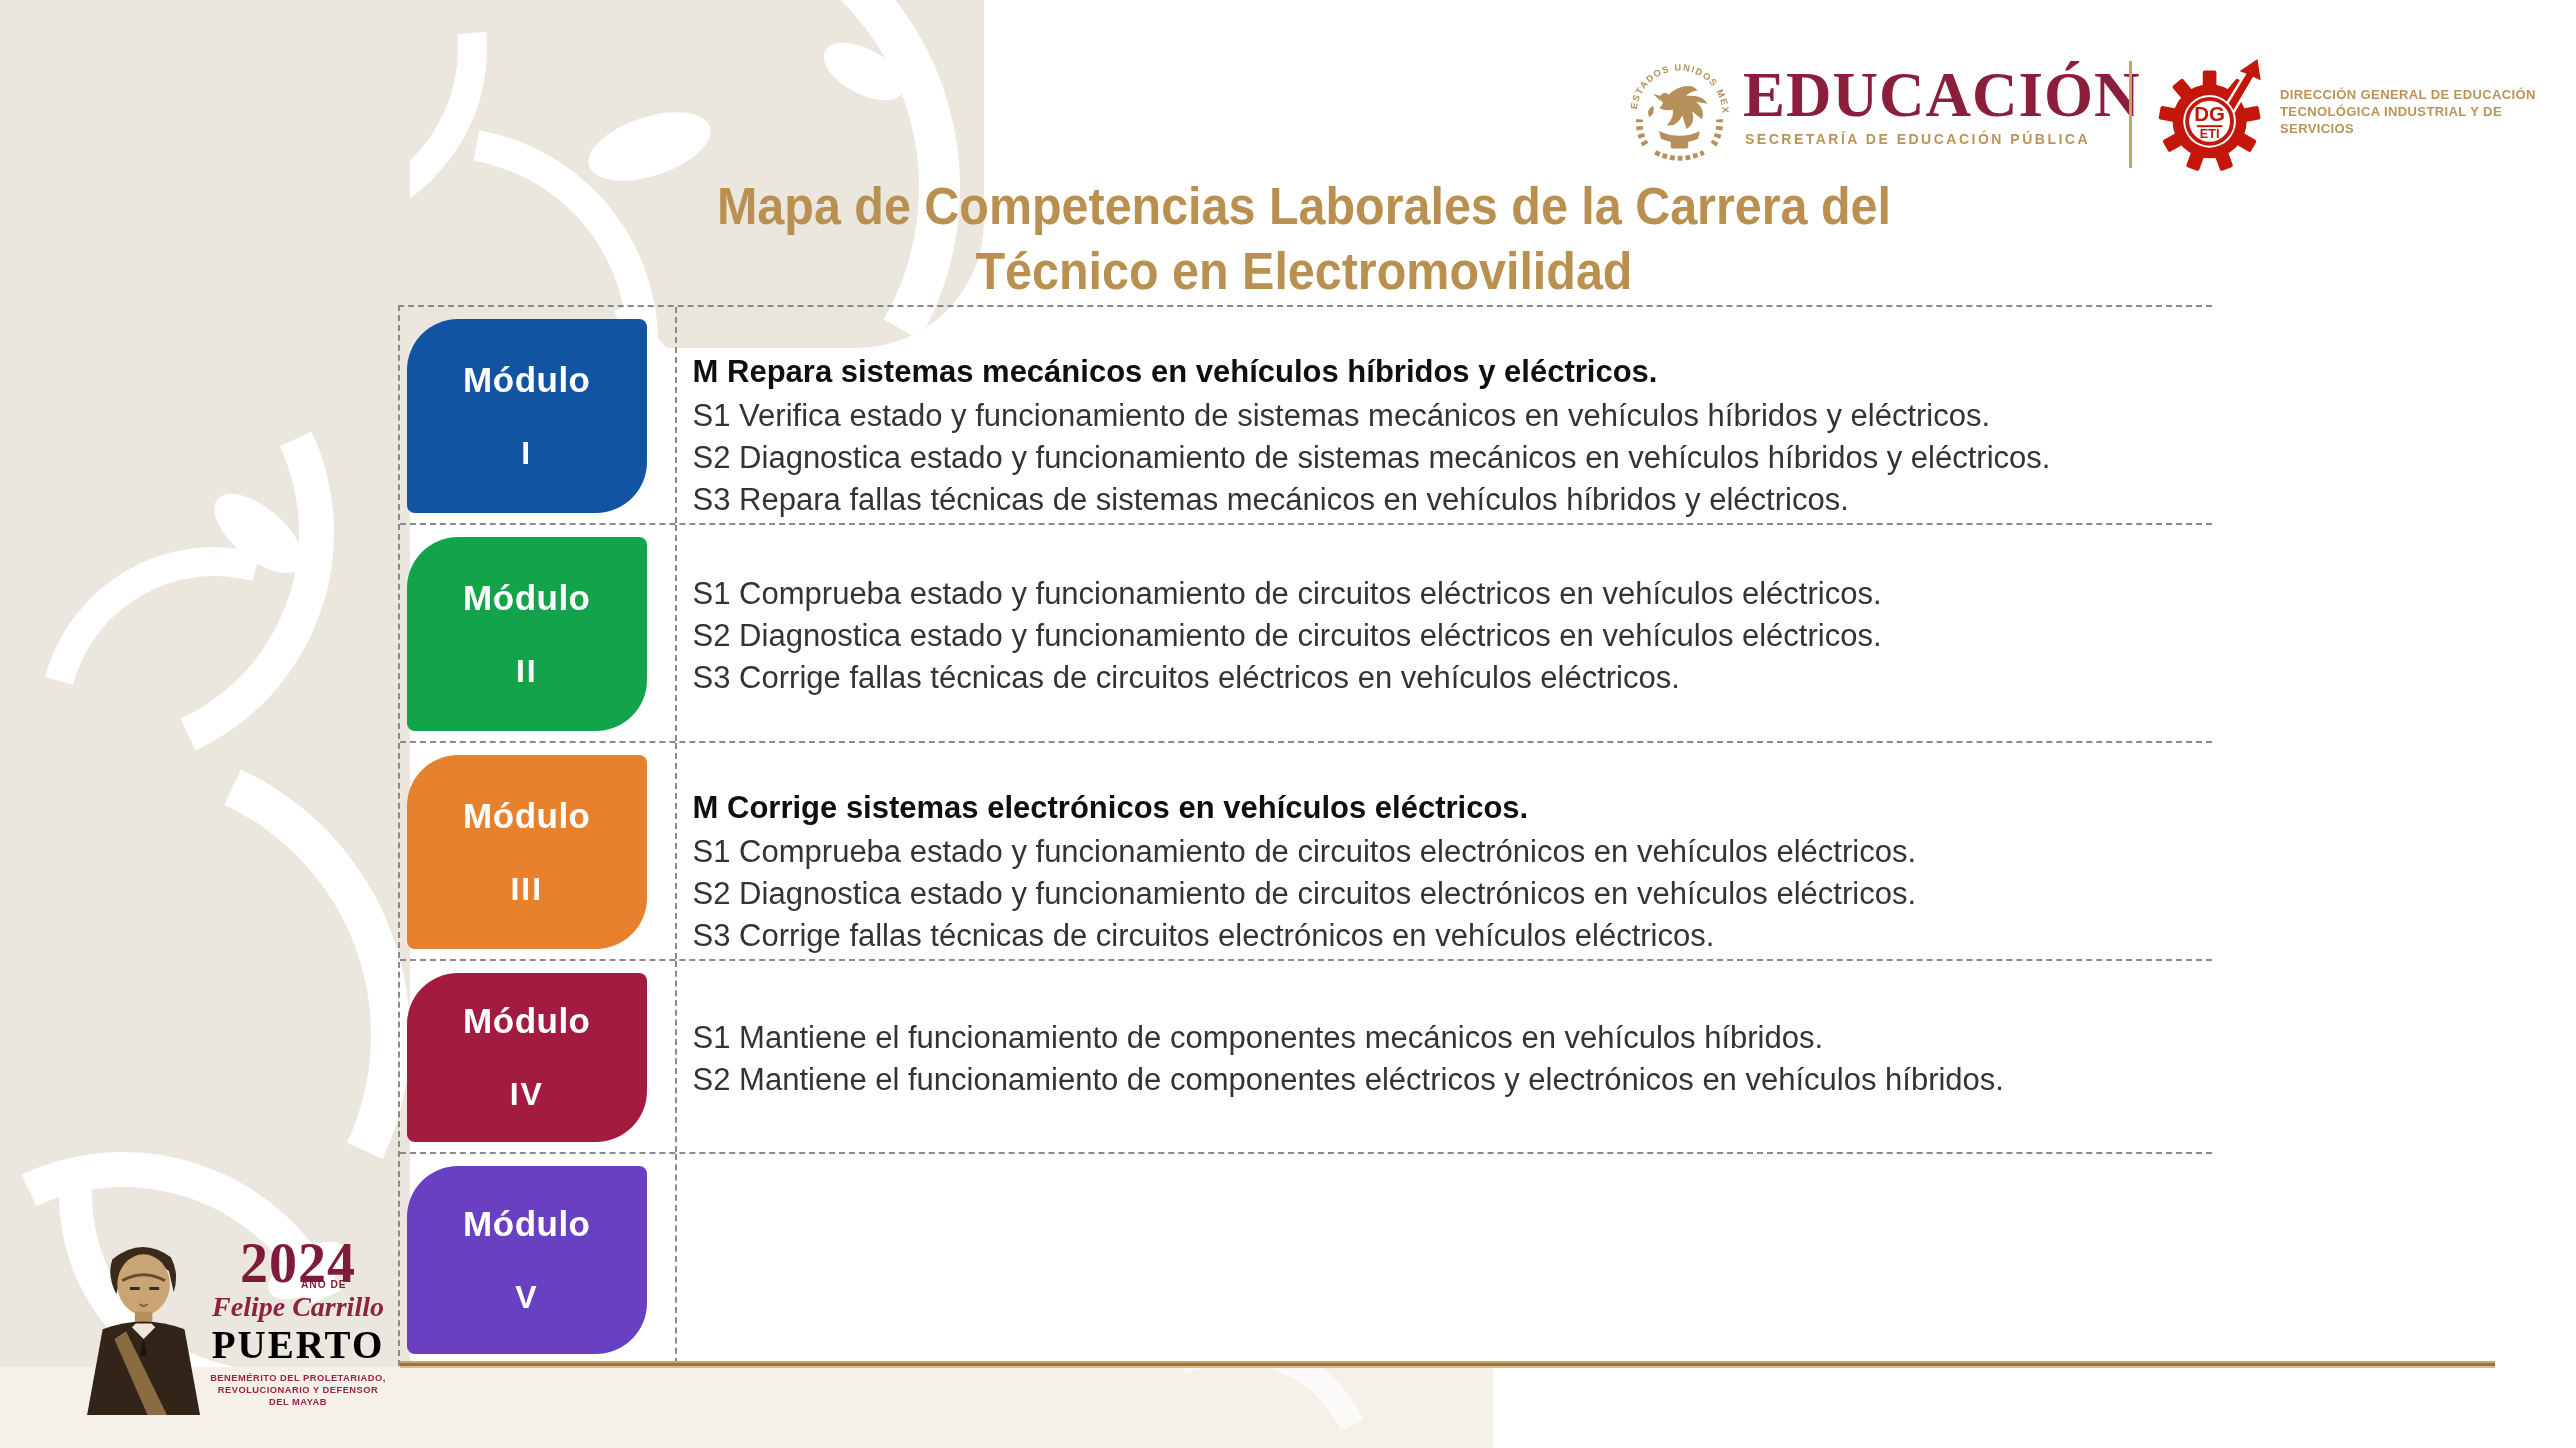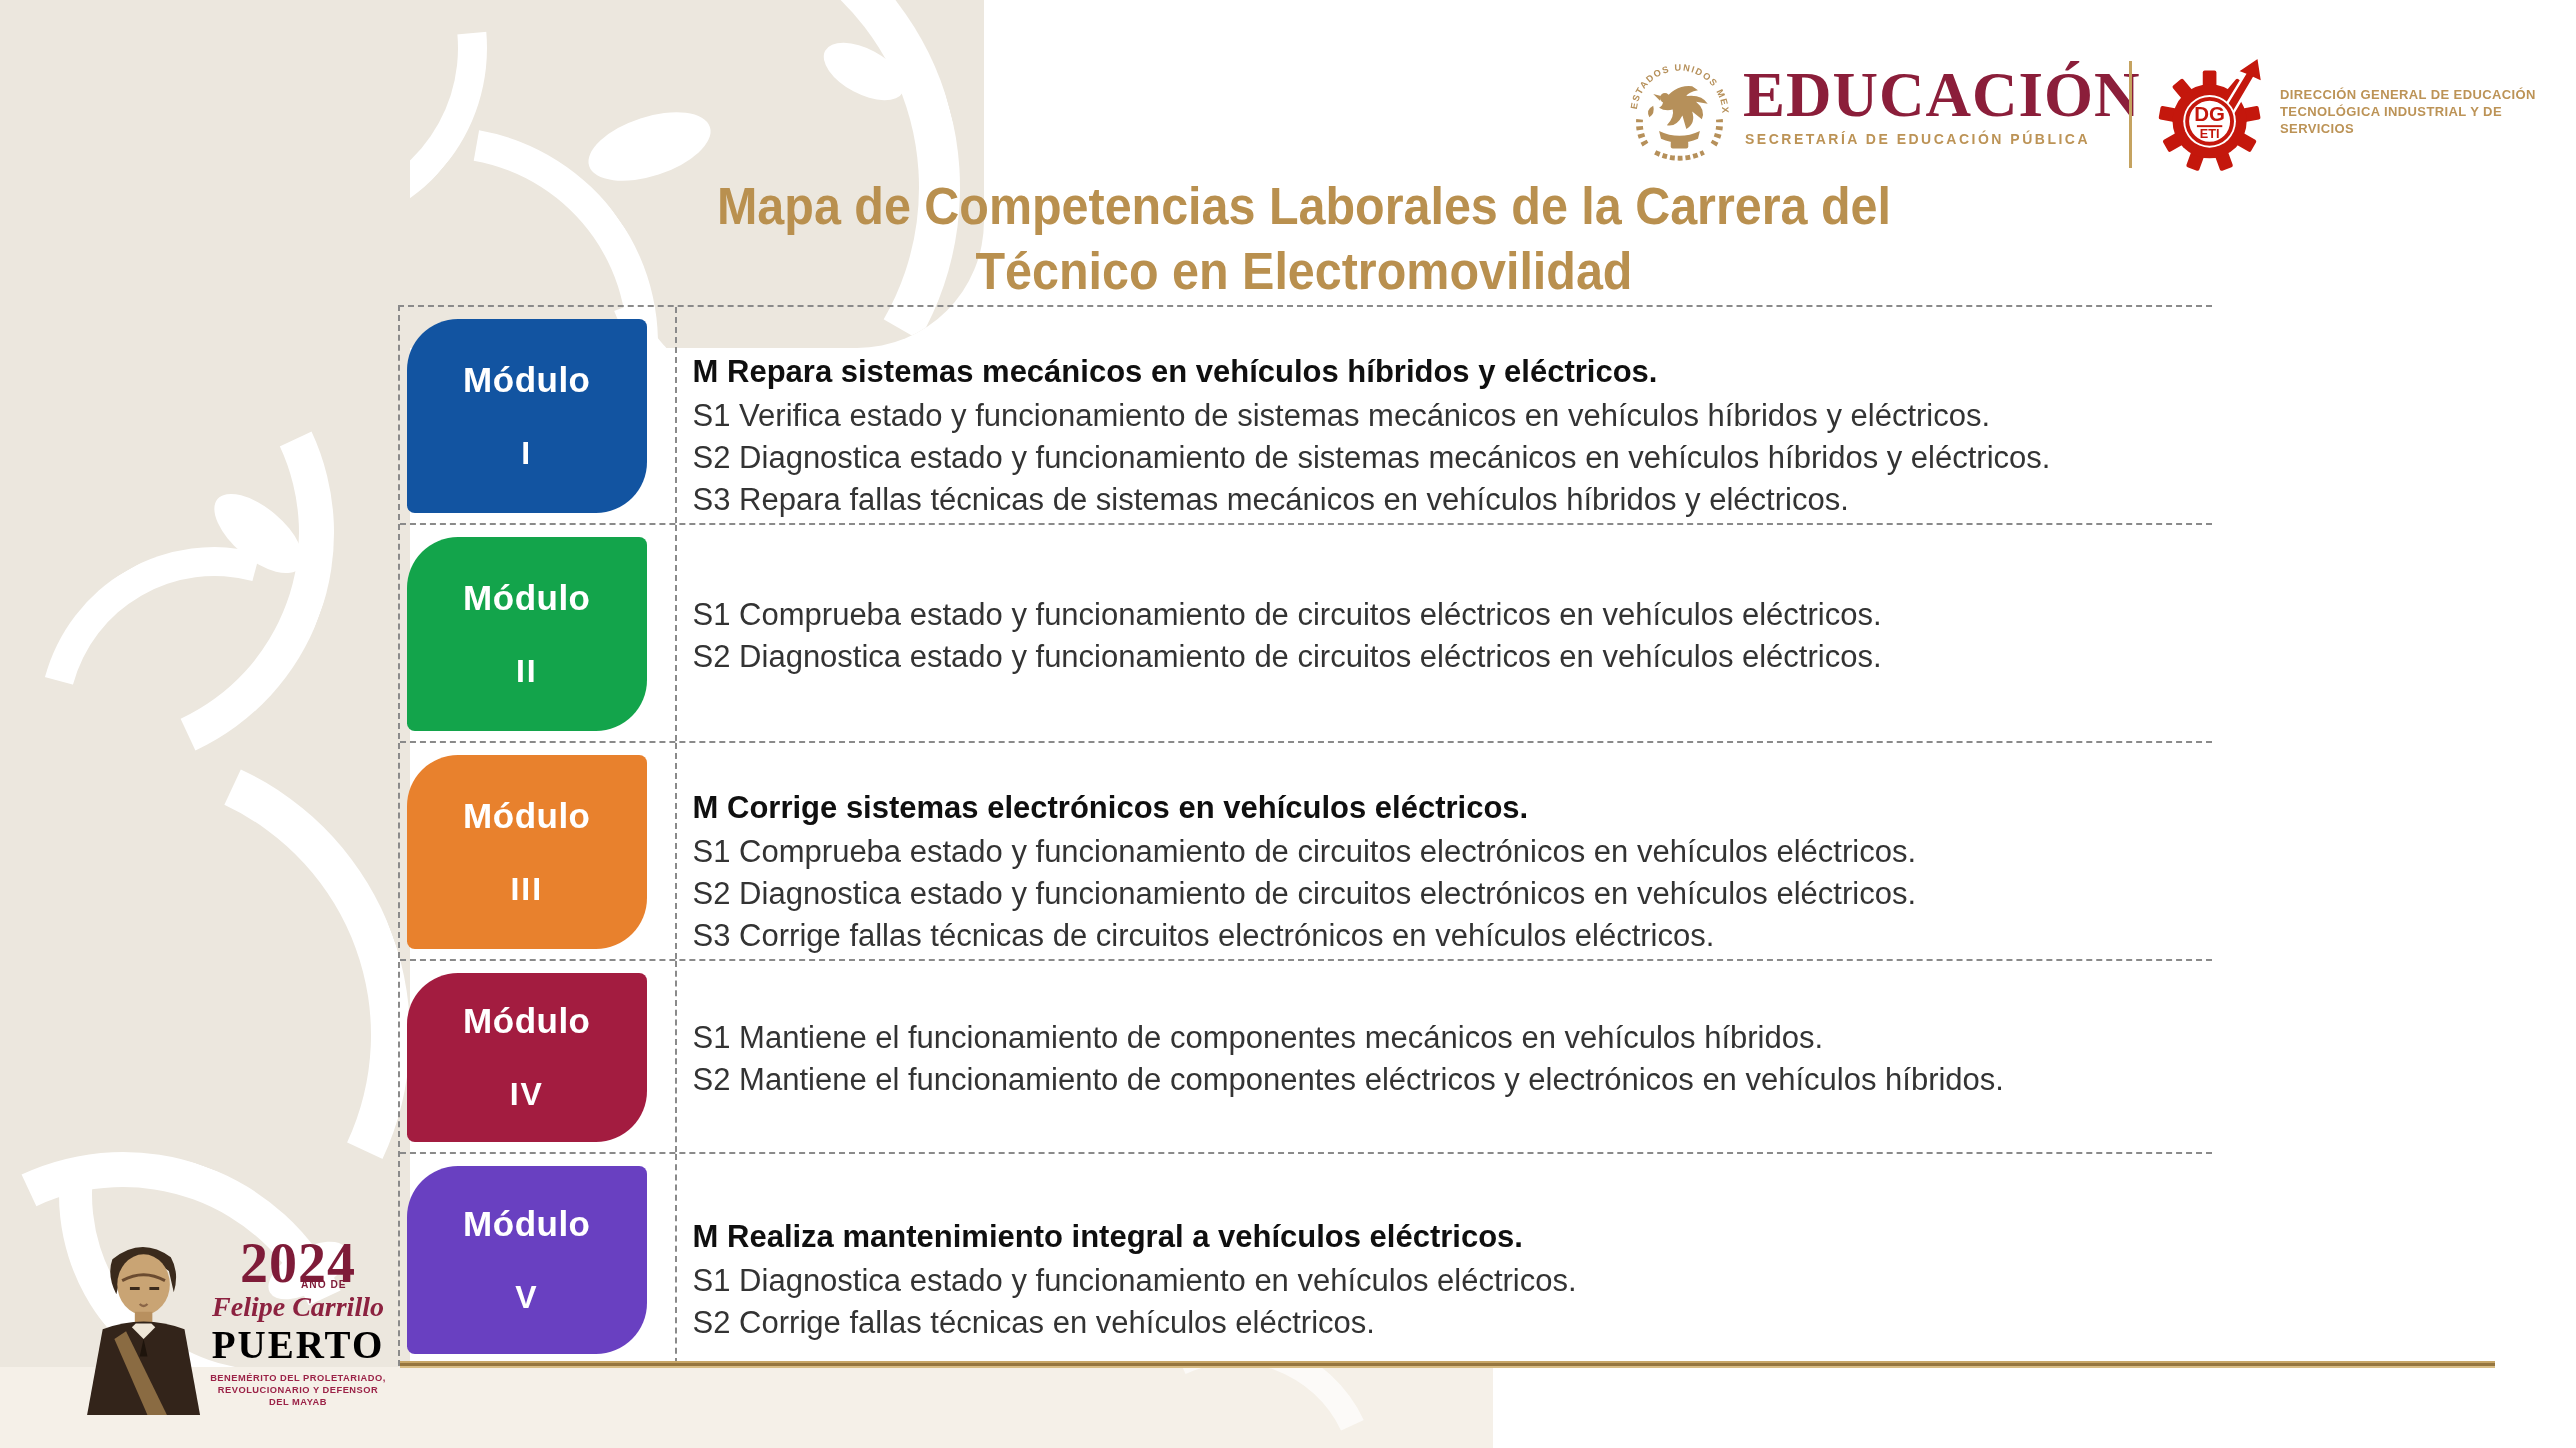--- a/index.html
+++ b/index.html
@@ -172,20 +172,21 @@
   <div class="row" style="height:216px;">
     <div class="box-col">
       <div class="mod-box" style="background: rgb(19, 164, 75);">
         <span class="mod-label">Módulo</span>
         <span class="mod-numeral">II</span>
       </div>
     </div>
     <div class="text-col">
       <div>S1 Comprueba estado y funcionamiento de circuitos eléctricos en vehículos eléctricos.</div>
       <div>S2 Diagnostica estado y funcionamiento de circuitos eléctricos en vehículos eléctricos.</div>
+      <div>S3 Corrige fallas técnicas de circuitos eléctricos en vehículos eléctricos.</div>
     </div>
   </div>
 
   <div class="row" style="height:216px;">
     <div class="box-col">
       <div class="mod-box" style="background: rgb(232, 129, 45);">
         <span class="mod-label">Módulo</span>
         <span class="mod-numeral">III</span>
       </div>
     </div>
@@ -209,25 +210,20 @@
       <div>S2 Mantiene el funcionamiento de componentes eléctricos y electrónicos en vehículos híbridos.</div>
     </div>
   </div>
 
   <div class="row" style="height:210px;">
     <div class="box-col">
       <div class="mod-box" style="background: rgb(105, 64, 193);">
         <span class="mod-label">Módulo</span>
         <span class="mod-numeral">V</span>
       </div>
-    </div>
-    <div class="text-col">
-      <div class="m-line">M Realiza mantenimiento integral a vehículos eléctricos.</div>
-      <div>S1 Diagnostica estado y funcionamiento en vehículos eléctricos.</div>
-      <div>S2 Corrige fallas técnicas en vehículos eléctricos.</div>
     </div>
   </div>
 
 </div>
 
 <div class="abs" id="gold-line"></div>
 
 <div class="abs" id="footer-logo">
   <svg id="footer-portrait" width="127" height="185" viewBox="0 0 130 190">
     <path d="M 30,30 Q 60,6 90,28 Q 99,44 93,64 L 88,42 Q 62,22 40,42 L 34,66 Q 24,46 30,30 Z" fill="#3A2A1C"></path>

